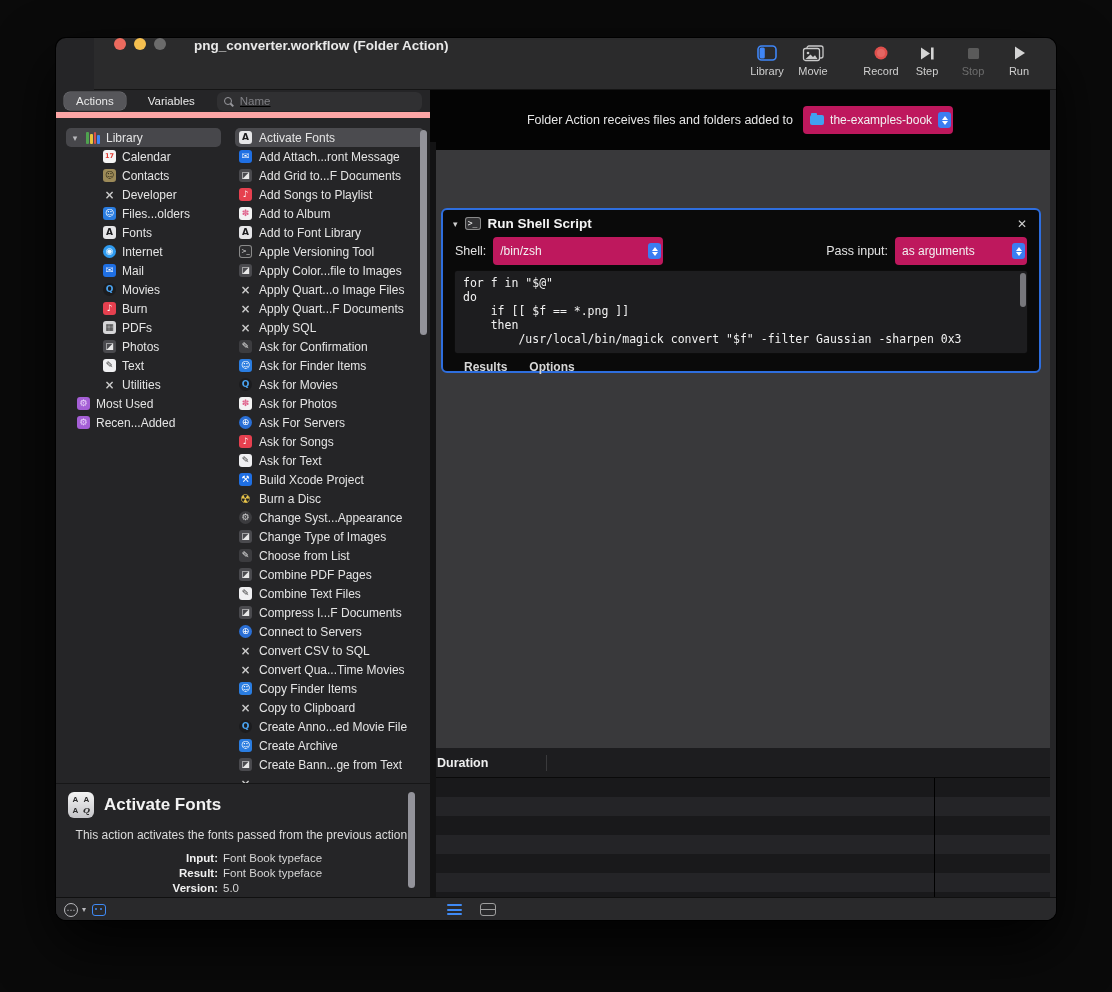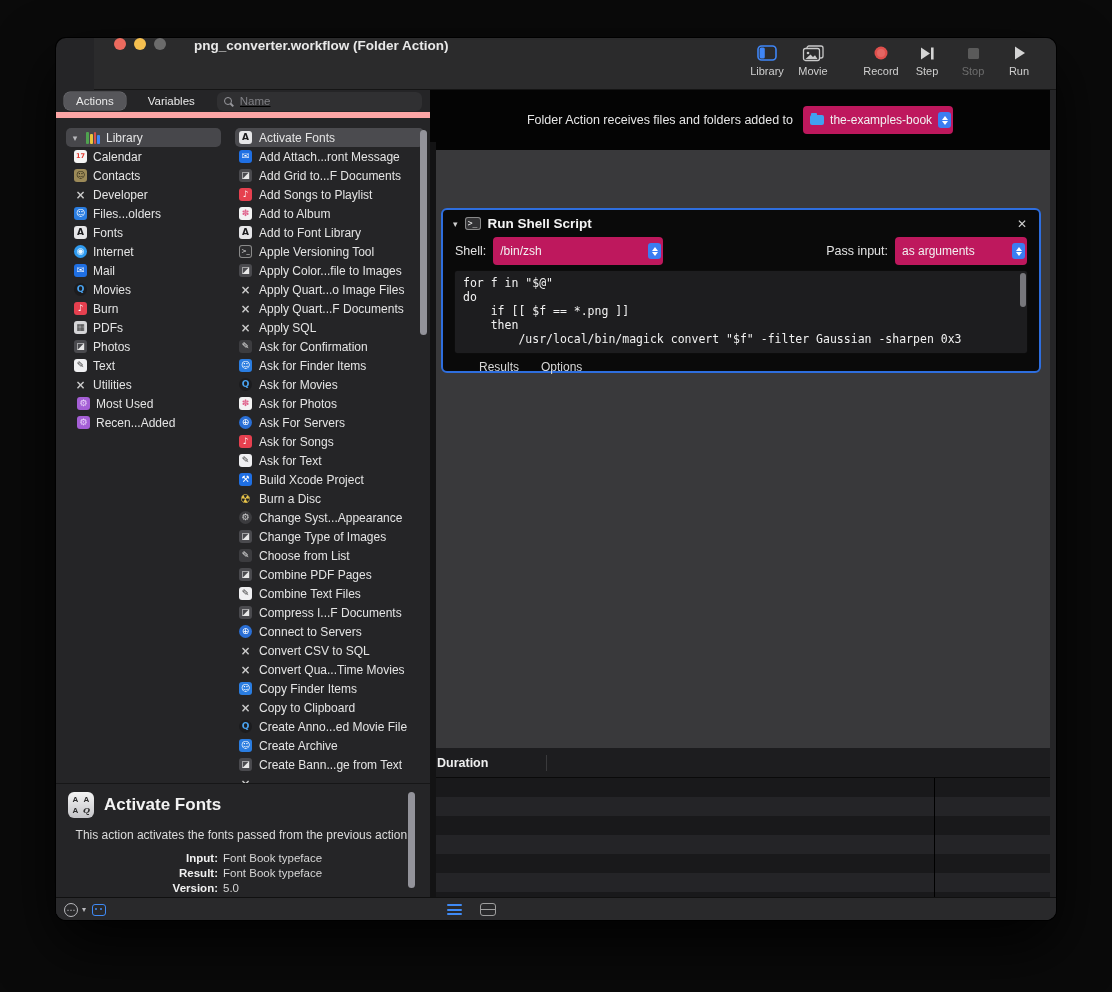--- a/index.html
+++ b/index.html
@@ -29,21 +29,21 @@
   .mag{position:relative;width:8px;height:8px;border:1.5px solid #98989d;border-radius:50%;flex:0 0 auto;}
   .mag::after{content:'';position:absolute;width:4px;height:1.5px;background:#98989d;transform:rotate(45deg);right:-3px;bottom:-1px;}
   .searchbox input{background:transparent;border:none;outline:none;color:#e8e8e8;font-size:11.5px;width:100%;}
   .searchbox input::placeholder{color:#808085;}
   .columns{position:absolute;left:0;top:28px;height:665px;width:374px;overflow:hidden;}
   .tree-col{position:absolute;left:0;top:0;width:175px;height:665px;padding:10px 0 0 10px;}
   .list-col{position:absolute;left:175px;top:0;width:199px;height:665px;padding-top:10px;overflow:hidden;}
   .trow{display:flex;align-items:center;height:19px;gap:6px;color:#e4e4e4;font-size:12px;padding:0 4px;border-radius:5px;}
   .trow .chev{color:#b8b8bc;font-size:9px;width:10px;text-align:center;}
   .trow.root{margin-right:10px;background:#47474b;}
-  .indent2{margin-left:4px;}
+  .indent2{margin-left:33px;}
   .indent1{margin-left:7px;}
   .arow{display:flex;align-items:center;height:19px;gap:7px;color:#e4e4e4;font-size:12px;margin:0 6px 0 4px;padding:0 4px;border-radius:5px;}
   .arow.sel{background:#4b4b4f;}
   .ic{width:13px;height:13px;flex:0 0 auto;display:flex;align-items:center;justify-content:center;font-size:9px;line-height:1;border-radius:3px;font-family:"DejaVu Sans",sans-serif;}
   .ic.circle{border-radius:50%;}
   .ic.none{background:transparent!important;font-size:12px;}
   .books{width:14px;height:13px;display:flex;gap:1px;align-items:flex-end;flex:0 0 auto;}
   .books i{display:block;width:3px;border-radius:1px;}
   .scrollthumb{position:absolute;background:#93939a;border-radius:4px;width:7px;}
   
@@ -74,21 +74,21 @@
   .term-ic{width:16px;height:13px;border-radius:3px;background:#333335;box-shadow:inset 0 0 0 1px #8a8a8a;color:#ededed;font-size:8px;display:flex;align-items:center;justify-content:center;font-family:"DejaVu Sans Mono",monospace;}
   .sb-title{color:#f3f3f3;font-weight:700;font-size:13.5px;flex:1;}
   .sb-close{color:#cfcfcf;font-size:12px;padding:0 2px;}
   .sb-controls{display:flex;align-items:center;padding:2px 12px 6px;color:#e3e3e3;font-size:12.5px;gap:7px;}
   .dd-shell{width:170px;}
   .dd-pass{width:132px;}
   .spacer{flex:1;}
   .codebox{position:relative;margin:0 12px;height:82px;background:#1d1d1f;border-radius:2px;overflow:hidden;box-shadow:0 0 0 1px #0c0c0c;}
   .codebox pre{margin:5px 4px 0 8px;color:#f2f2f2;font-family:"DejaVu Sans Mono","Liberation Mono",monospace;font-size:11.5px;line-height:14px;white-space:pre;}
   .code-scroll{position:absolute;right:1px;top:2px;width:6px;height:34px;background:#77777c;border-radius:3px;}
-  .sb-tabs{display:flex;gap:22px;padding:7px 0 0 36px;color:#d6d6d6;font-size:12px;font-weight:400;}
+  .sb-tabs{display:flex;gap:22px;padding:7px 0 0 21px;color:#d6d6d6;font-size:12px;font-weight:700;}
   
   .log{position:absolute;left:0;top:658px;width:620px;height:149px;background:#161618;}
   .log-header{height:30px;background:#1d1d1f;border-bottom:1px solid #0a0a0a;display:flex;align-items:center;color:#efefef;font-size:12.5px;font-weight:700;}
   .log-header .h-log{padding-left:27px;flex:1;}
   .log-header .h-dur{width:116px;border-left:1px solid #3a3a3c;padding-left:6px;}
   .log-header .h-end{width:10px;border-left:1px solid #3a3a3c;height:16px;}
   .log-rows{position:absolute;left:0;top:30px;right:0;bottom:0;
     background:repeating-linear-gradient(180deg,#19191b 0 19px,#242427 19px 38px);}
   .log-colline{position:absolute;left:504px;top:0;bottom:0;width:1px;background:#000;}
   

